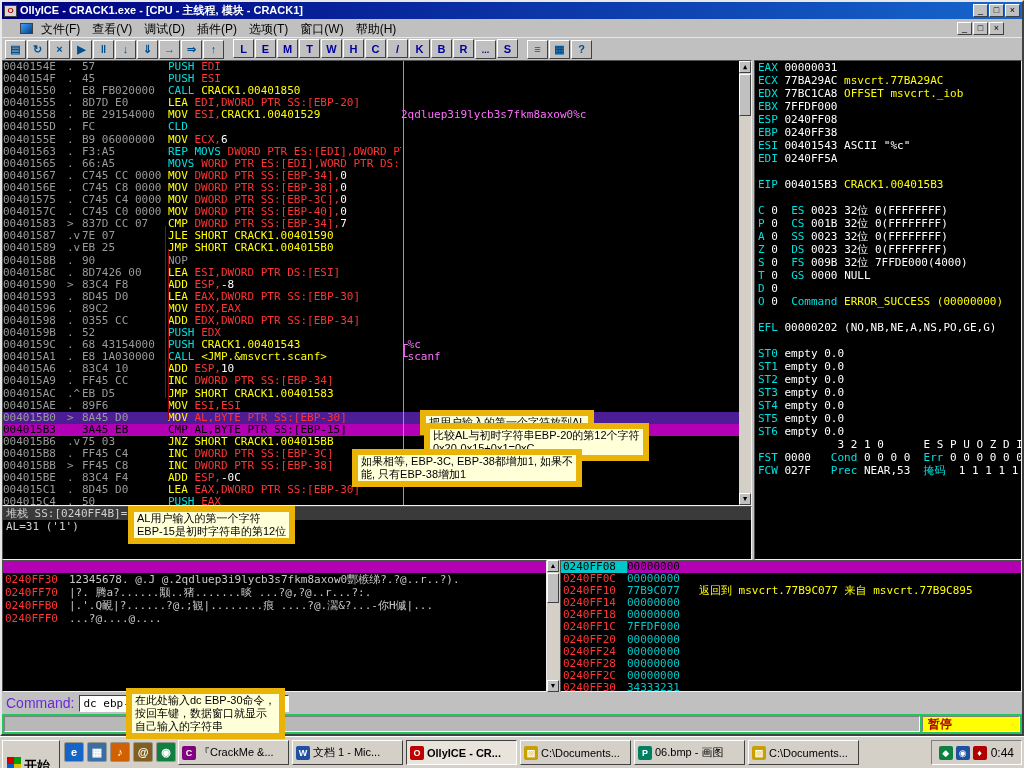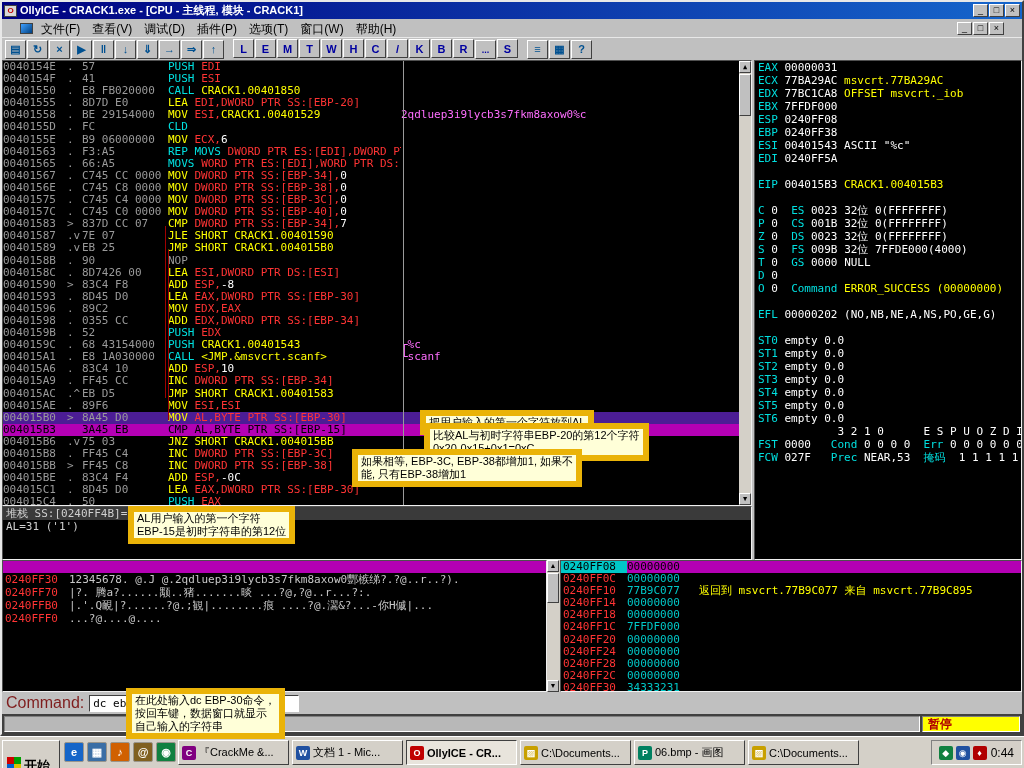--- a/index.html
+++ b/index.html
@@ -83,24 +83,24 @@
   .s-addr{width:66px;color:#ff3434;flex:none;padding-left:2px}
   .s-val{width:72px;color:#00c8c8;flex:none}
   .s-comm{flex:1;color:#ffff00;overflow:hidden}
   .srow.hl{background:#b400b4}
   .srow.hl .s-addr{background:#00c8c8;color:#000}
   .srow.hl .s-val{color:#000}
 
   
   #cmdbar{position:absolute;left:0;top:690px;width:1020px;height:22px;background:#c0c0c0;
         display:flex;align-items:center;padding:0 4px;gap:5px}
-  #cmdbar label{font-size:16px;color:#7f1d1d}
+  #cmdbar label{font-size:14px;color:#6d28d9}
   #cmd-input{width:210px;height:17px;background:#fff;border:1px solid;border-color:#404040 #fff #fff #404040;
         font-family:"DejaVu Sans Mono",monospace;font-size:11px;padding:0 3px;color:#000}
-  #statusbar{position:absolute;left:0;top:712px;width:1020px;height:20px;background:#404040;display:flex;align-items:center}
+  #statusbar{position:absolute;left:0;top:712px;width:1020px;height:20px;background:#22c55e;display:flex;align-items:center}
   .status-left{position:absolute;left:2px;top:2px;width:916px;height:16px;border:1px solid;
         border-color:#808080 #fff #fff #808080;background:#b8b8b8}
   .status-paused{position:absolute;right:2px;top:2px;width:98px;height:16px;border:1px solid;
         border-color:#808080 #fff #fff #808080;background:#ffff00;color:#b00000;font-size:12px;
         font-weight:bold;padding-left:5px;line-height:14px}
 
   
   .note{position:absolute;background:#ffffd8;border:6px solid #eab308;color:#000;font-size:11px;
         line-height:13px;padding:0 3px;white-space:nowrap;z-index:60}
 
@@ -156,21 +156,21 @@
       <span id="tb-icons"><span class="tbtn">▤</span><span class="tbtn">↻</span><span class="tbtn">×</span><span class="tbtn">▶</span><span class="tbtn">‖</span><span class="tbtn">↓</span><span class="tbtn">⇓</span><span class="tbtn">→</span><span class="tbtn">⇒</span><span class="tbtn">↑</span></span>
       <span class="tb-gap"></span>
       <span id="tb-letters"><span class="tbtn letter">L</span><span class="tbtn letter">E</span><span class="tbtn letter">M</span><span class="tbtn letter">T</span><span class="tbtn letter">W</span><span class="tbtn letter">H</span><span class="tbtn letter">C</span><span class="tbtn letter">/</span><span class="tbtn letter">K</span><span class="tbtn letter">B</span><span class="tbtn letter">R</span><span class="tbtn letter dots">...</span><span class="tbtn letter">S</span></span>
       <span class="tb-gap"></span>
       <span id="tb-right"><span class="tbtn">≡</span><span class="tbtn">▦</span><span class="tbtn">?</span></span>
     </div>
 
     <div class="pane" id="disasm">
       <div id="disasm-rows">
           <div class="drow"><span class="d-addr">0040154E</span><span class="d-flag">.</span><span class="d-bytes">57</span><span class="d-instr"><span class="s-c">PUSH </span><span class="s-r">EDI</span></span><span class="d-comm"></span></div>
-          <div class="drow"><span class="d-addr">0040154F</span><span class="d-flag">.</span><span class="d-bytes">41</span><span class="d-instr"><span class="s-c">PUSH </span><span class="s-r">ESI</span></span><span class="d-comm"></span></div>
+          <div class="drow"><span class="d-addr">0040154F</span><span class="d-flag">.</span><span class="d-bytes">45</span><span class="d-instr"><span class="s-c">PUSH </span><span class="s-r">ESI</span></span><span class="d-comm"></span></div>
           <div class="drow"><span class="d-addr">00401550</span><span class="d-flag">.</span><span class="d-bytes">E8 FB020000</span><span class="d-instr"><span class="s-c">CALL </span><span class="s-y">CRACK1.00401850</span></span><span class="d-comm"></span></div>
           <div class="drow"><span class="d-addr">00401555</span><span class="d-flag">.</span><span class="d-bytes">8D7D E0</span><span class="d-instr"><span class="s-y">LEA </span><span class="s-r">EDI,DWORD PTR SS:[EBP-20]</span></span><span class="d-comm"></span></div>
           <div class="drow"><span class="d-addr">00401558</span><span class="d-flag">.</span><span class="d-bytes">BE 29154000</span><span class="d-instr"><span class="s-y">MOV </span><span class="s-r">ESI,</span><span class="s-y">CRACK1.00401529</span></span><span class="d-comm"><span class="s-m">2qdluep3i9lycb3s7fkm8axow0%c</span></span></div>
           <div class="drow"><span class="d-addr">0040155D</span><span class="d-flag">.</span><span class="d-bytes">FC</span><span class="d-instr"><span class="s-c">CLD</span></span><span class="d-comm"></span></div>
           <div class="drow"><span class="d-addr">0040155E</span><span class="d-flag">.</span><span class="d-bytes">B9 06000000</span><span class="d-instr"><span class="s-y">MOV </span><span class="s-r">ECX,</span><span class="s-w">6</span></span><span class="d-comm"></span></div>
           <div class="drow"><span class="d-addr">00401563</span><span class="d-flag">.</span><span class="d-bytes">F3:A5</span><span class="d-instr"><span class="s-c">REP MOVS </span><span class="s-r">DWORD PTR ES:[EDI],DWORD PTR DS:[ESI]</span></span><span class="d-comm"></span></div>
           <div class="drow"><span class="d-addr">00401565</span><span class="d-flag">.</span><span class="d-bytes">66:A5</span><span class="d-instr"><span class="s-c">MOVS </span><span class="s-r">WORD PTR ES:[EDI],WORD PTR DS:[ESI]</span></span><span class="d-comm"></span></div>
           <div class="drow"><span class="d-addr">00401567</span><span class="d-flag">.</span><span class="d-bytes">C745 CC 0000</span><span class="d-instr"><span class="s-y">MOV </span><span class="s-r">DWORD PTR SS:[EBP-34],</span><span class="s-w">0</span></span><span class="d-comm"></span></div>
           <div class="drow"><span class="d-addr">0040156E</span><span class="d-flag">.</span><span class="d-bytes">C745 C8 0000</span><span class="d-instr"><span class="s-y">MOV </span><span class="s-r">DWORD PTR SS:[EBP-38],</span><span class="s-w">0</span></span><span class="d-comm"></span></div>
           <div class="drow"><span class="d-addr">00401575</span><span class="d-flag">.</span><span class="d-bytes">C745 C4 0000</span><span class="d-instr"><span class="s-y">MOV </span><span class="s-r">DWORD PTR SS:[EBP-3C],</span><span class="s-w">0</span></span><span class="d-comm"></span></div>
@@ -222,20 +222,21 @@
         <div class="rline"><span class="s-c">EBX </span><span class="s-w">7FFDF000</span></div>
         <div class="rline"><span class="s-c">ESP </span><span class="s-w">0240FF08</span></div>
         <div class="rline"><span class="s-c">EBP </span><span class="s-w">0240FF38</span></div>
         <div class="rline"><span class="s-c">ESI </span><span class="s-w">00401543</span><span class="s-w"> ASCII "%c"</span></div>
         <div class="rline"><span class="s-c">EDI </span><span class="s-w">0240FF5A</span></div>
         <div class="rline"></div>
         <div class="rline"><span class="s-c">EIP </span><span class="s-w">004015B3</span><span class="s-y"> CRACK1.004015B3</span></div>
         <div class="rline"></div>
         <div class="rline"><span class="s-c">C </span><span class="s-w">0  </span><span class="s-c">ES </span><span class="s-w">0023 </span><span class="s-w">32位 0(FFFFFFFF)</span></div>
         <div class="rline"><span class="s-c">P </span><span class="s-w">0  </span><span class="s-c">CS </span><span class="s-w">001B </span><span class="s-w">32位 0(FFFFFFFF)</span></div>
+        <div class="rline"><span class="s-c">A </span><span class="s-w">0  </span><span class="s-c">SS </span><span class="s-w">0023 </span><span class="s-w">32位 0(FFFFFFFF)</span></div>
         <div class="rline"><span class="s-c">Z </span><span class="s-w">0  </span><span class="s-c">DS </span><span class="s-w">0023 </span><span class="s-w">32位 0(FFFFFFFF)</span></div>
         <div class="rline"><span class="s-c">S </span><span class="s-w">0  </span><span class="s-c">FS </span><span class="s-w">009B </span><span class="s-w">32位 7FFDE000(4000)</span></div>
         <div class="rline"><span class="s-c">T </span><span class="s-w">0  </span><span class="s-c">GS </span><span class="s-w">0000 </span><span class="s-w">NULL</span></div>
         <div class="rline"><span class="s-c">D </span><span class="s-w">0</span></div>
         <div class="rline"><span class="s-c">O </span><span class="s-w">0  </span><span class="s-c">Command </span><span class="s-y">ERROR_SUCCESS (00000000)</span></div>
         <div class="rline"></div>
         <div class="rline"><span class="s-c">EFL </span><span class="s-w">00000202 </span><span class="s-w">(NO,NB,NE,A,NS,PO,GE,G)</span></div>
         <div class="rline"></div>
         <div class="rline"><span class="s-c">ST0 </span><span class="s-w">empty 0.0</span></div>
         <div class="rline"><span class="s-c">ST1 </span><span class="s-w">empty 0.0</span></div>

